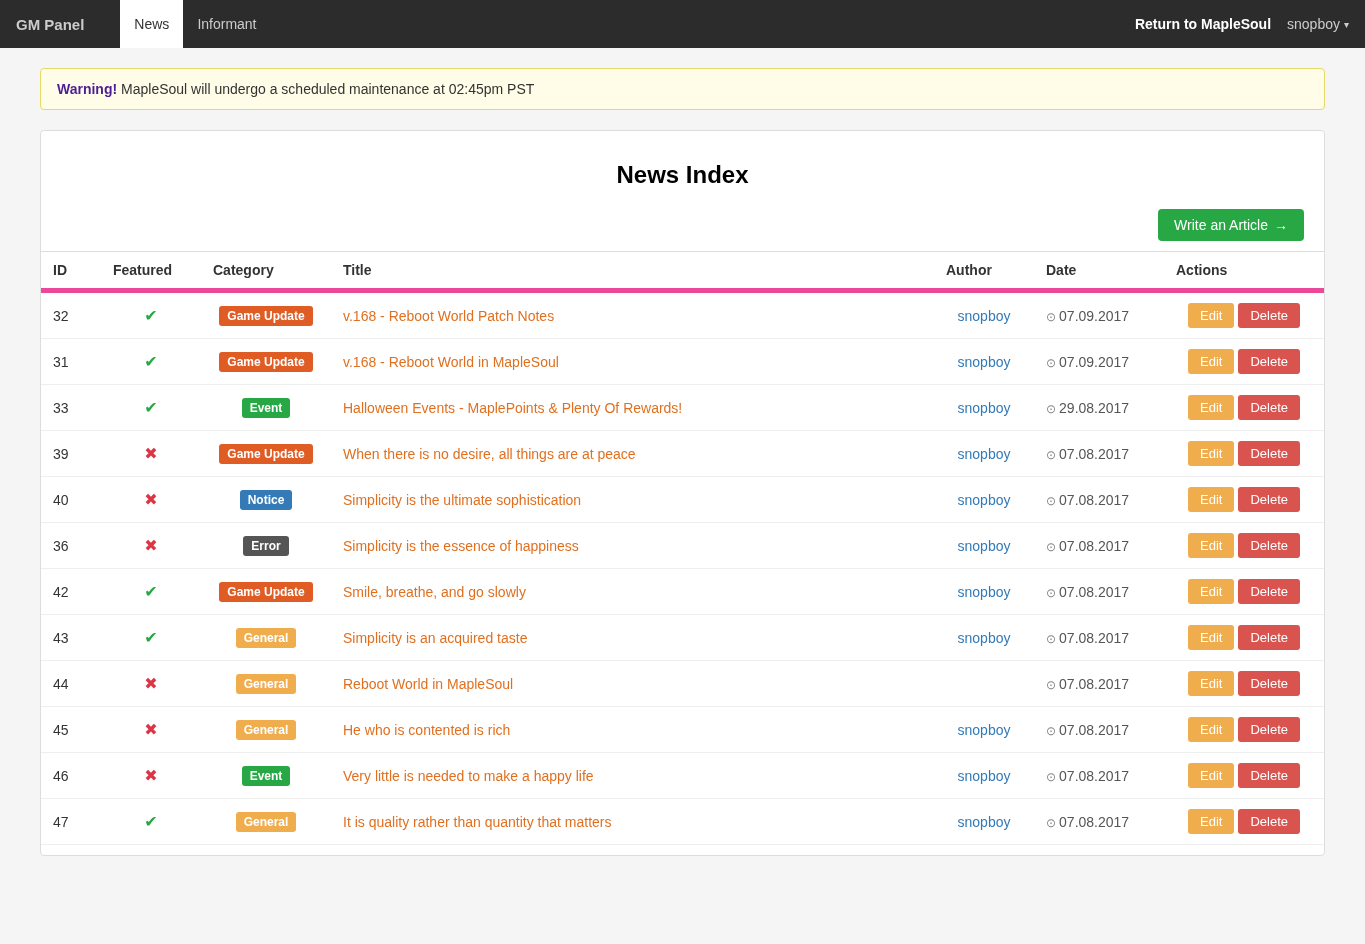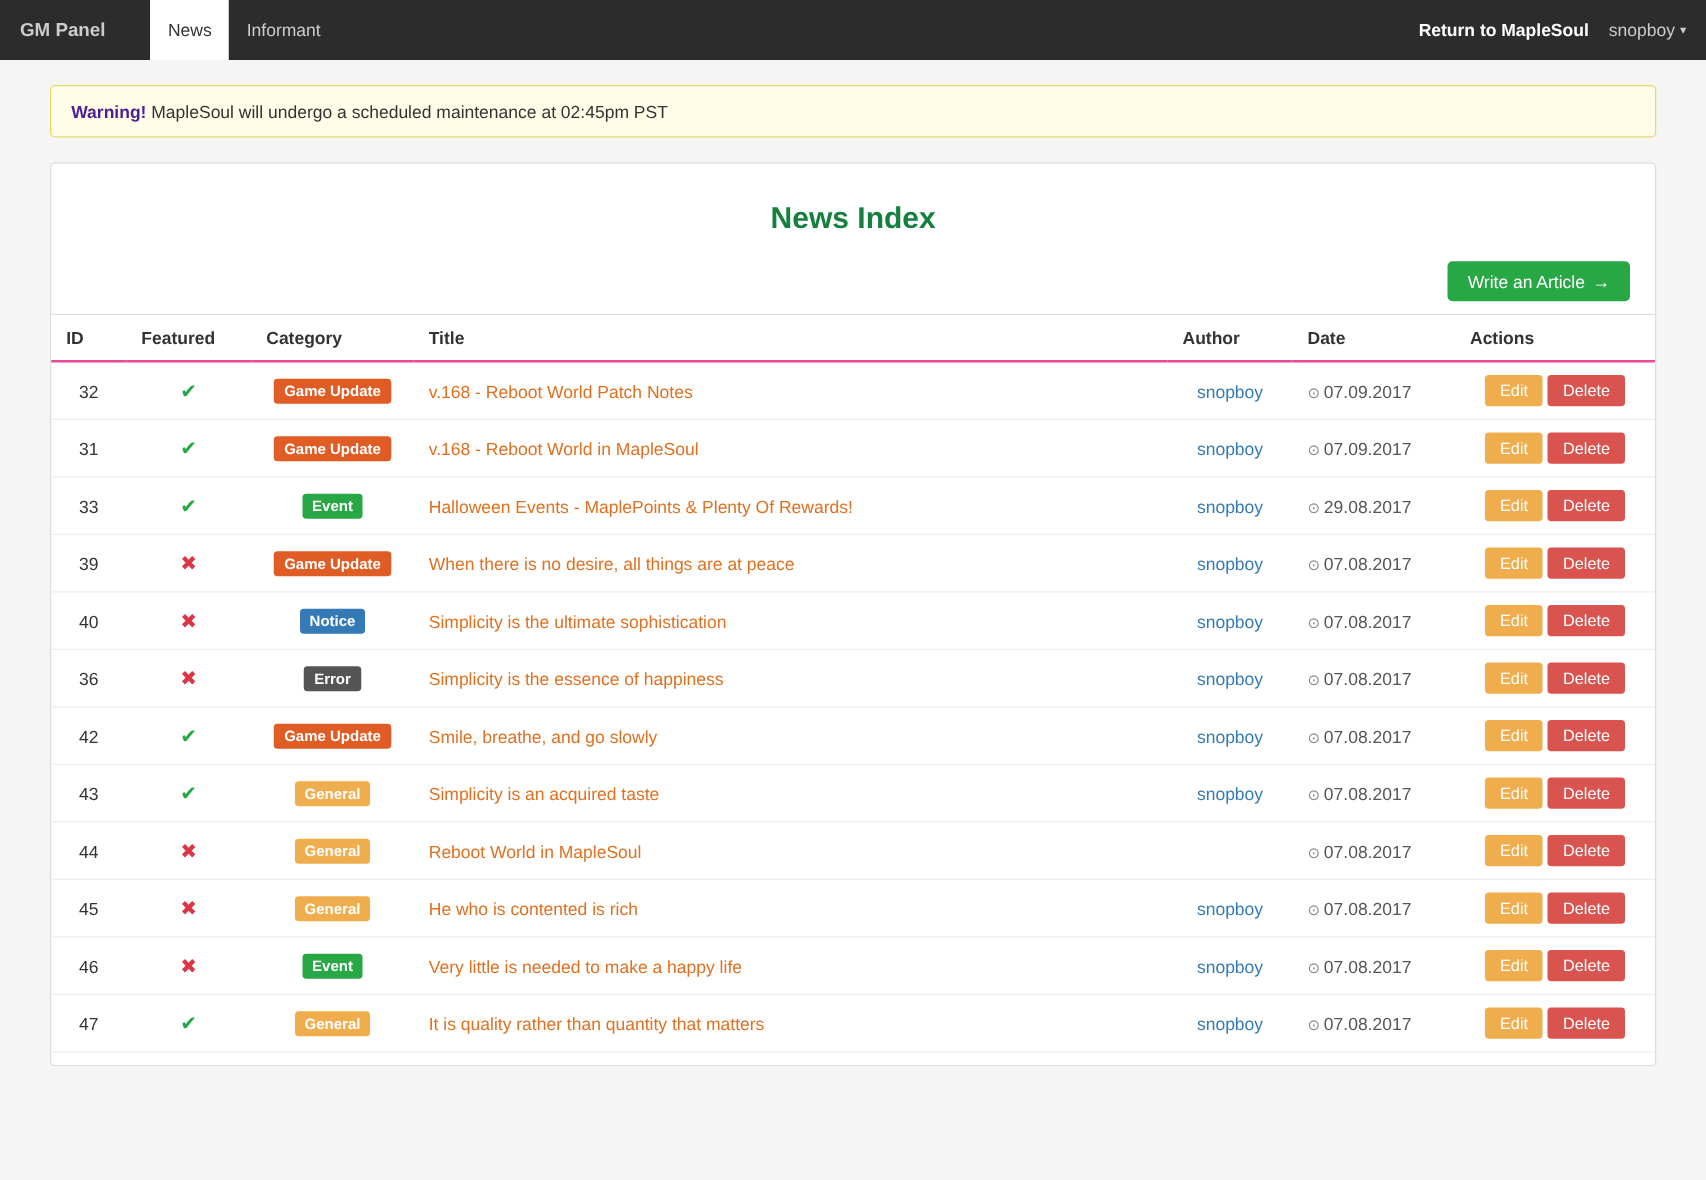--- a/index.html
+++ b/index.html
@@ -78,21 +78,21 @@
       background: #fff;
       border: 1px solid #ddd;
       border-radius: 4px;
     }
 
     .page-title {
       text-align: center;
       font-size: 24px;
       font-weight: bold;
       padding: 20px 0 10px;
-      color: #15803d;
+      color: #000000;
     }
 
     .toolbar {
       display: flex;
       justify-content: flex-end;
       padding: 10px 20px 10px;
     }
 
     .btn-write {
       background: #28a745;
@@ -108,34 +108,34 @@
     }
 
     
     .news-table {
       width: 100%;
       border-collapse: collapse;
     }
     .news-table th {
       background: #fff;
       border-top: 1px solid #ddd;
-      border-bottom: 2px solid #ec4899;
+      border-bottom: 5px solid #ec4899;
       padding: 10px 12px;
       text-align: left;
       font-weight: bold;
       color: #333;
       font-size: 14px;
     }
     .news-table td {
       padding: 10px 12px;
       border-bottom: 1px solid #eee;
       vertical-align: middle;
     }
 
-    .col-id { text-align: center; width: 60px; }
+    .col-id { width: 60px; }
     .col-featured { text-align: center; width: 100px; }
     .col-category { text-align: center; width: 130px; }
     .col-title { }
     .col-author { text-align: center; width: 100px; }
     .col-date { text-align: left; width: 130px; }
     .col-actions { text-align: center; width: 160px; }
 
     .check-icon { color: #28a745; font-size: 16px; }
     .cross-icon { color: #dc3545; font-size: 16px; }
 

